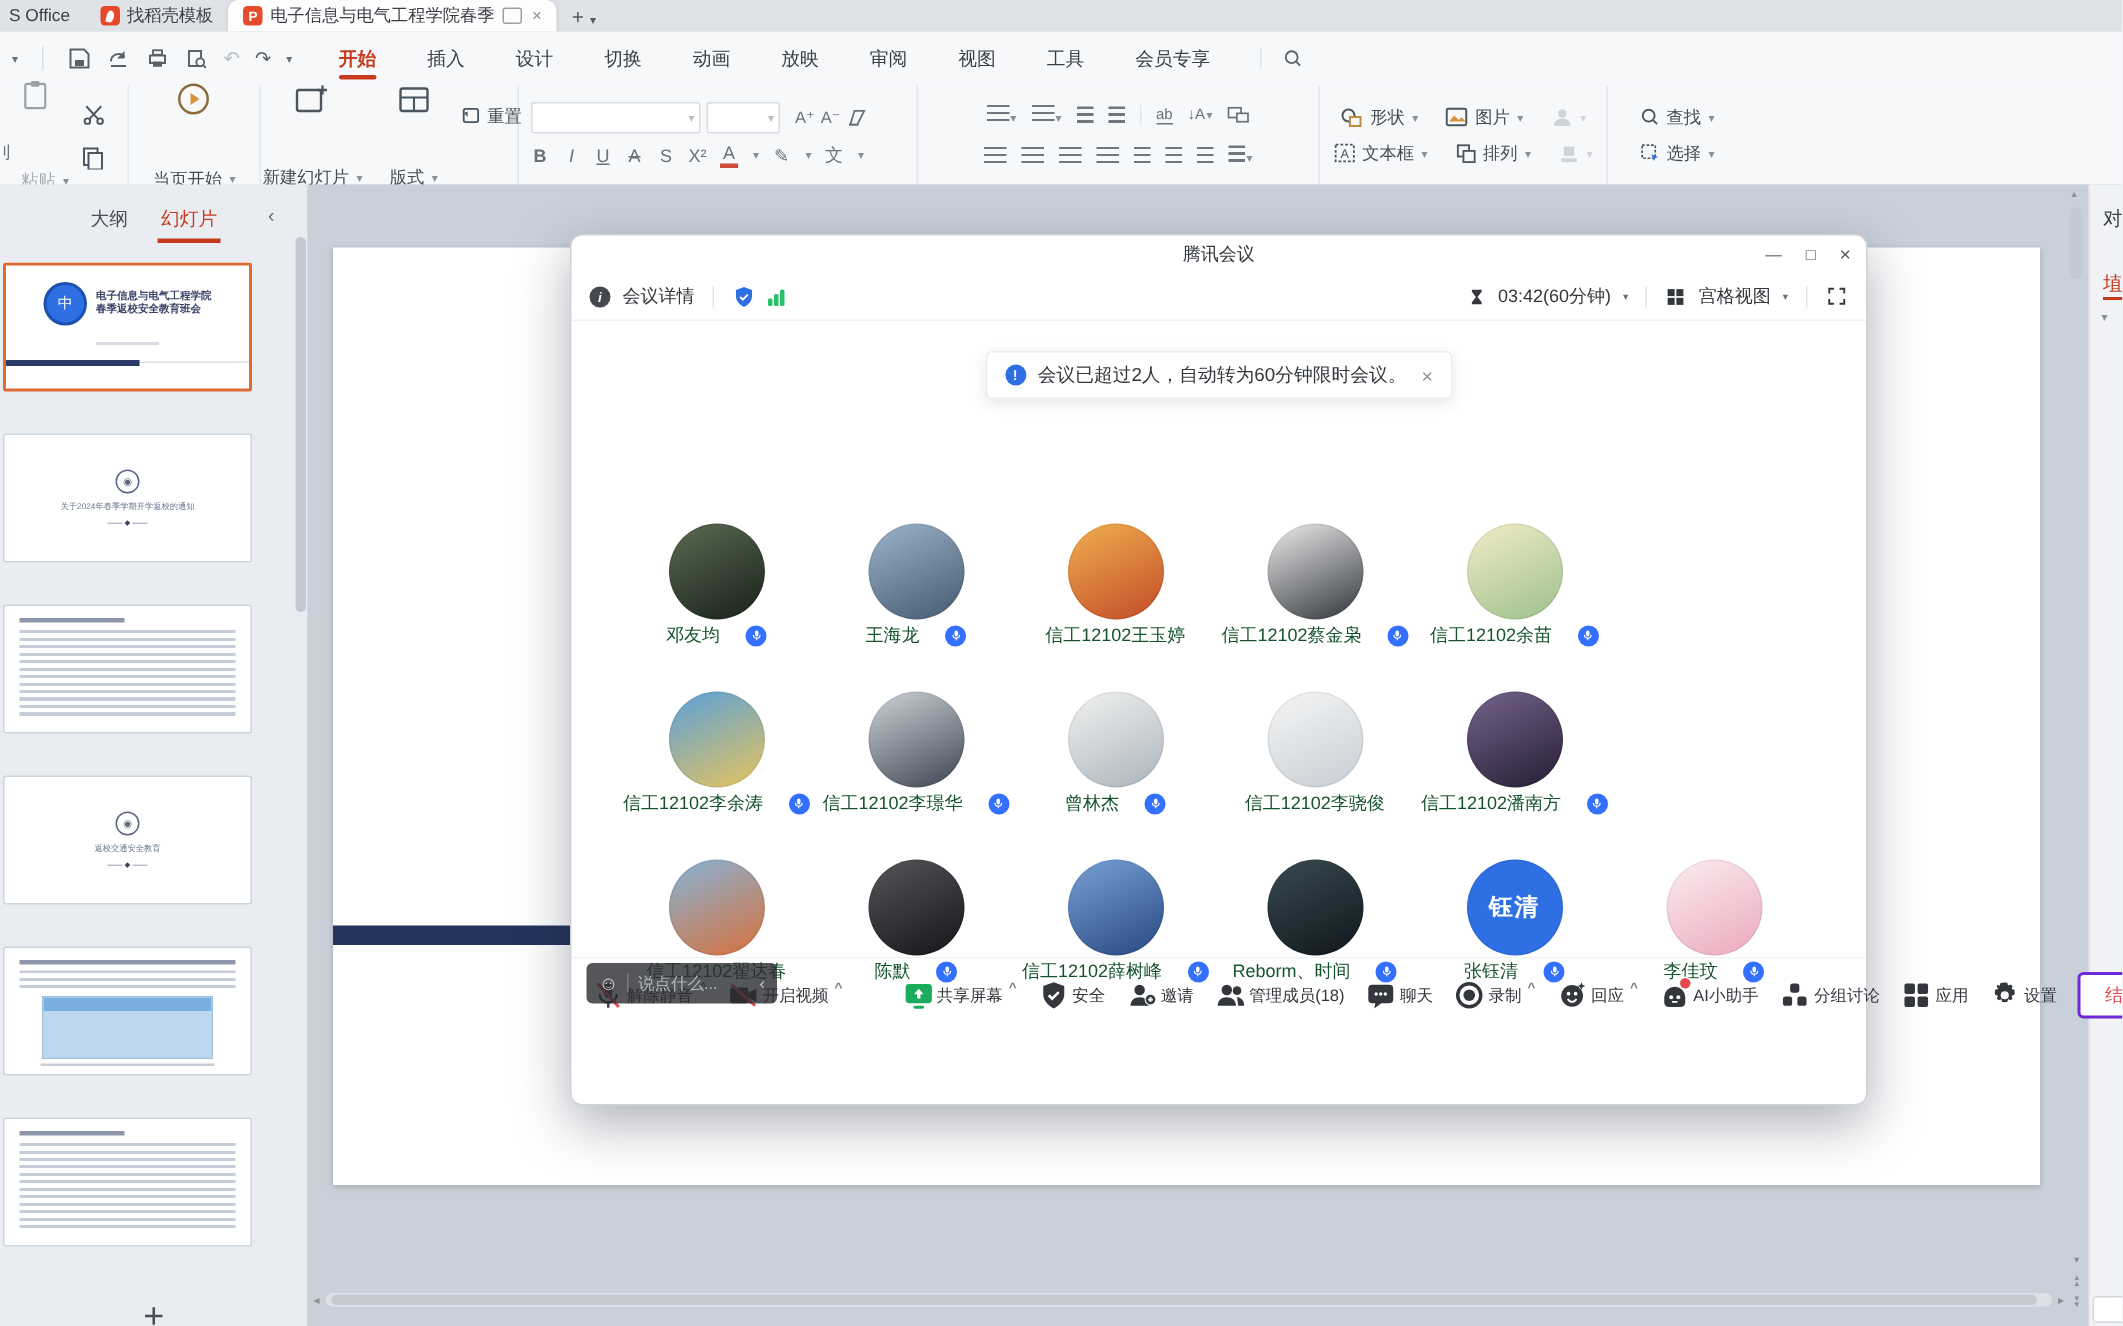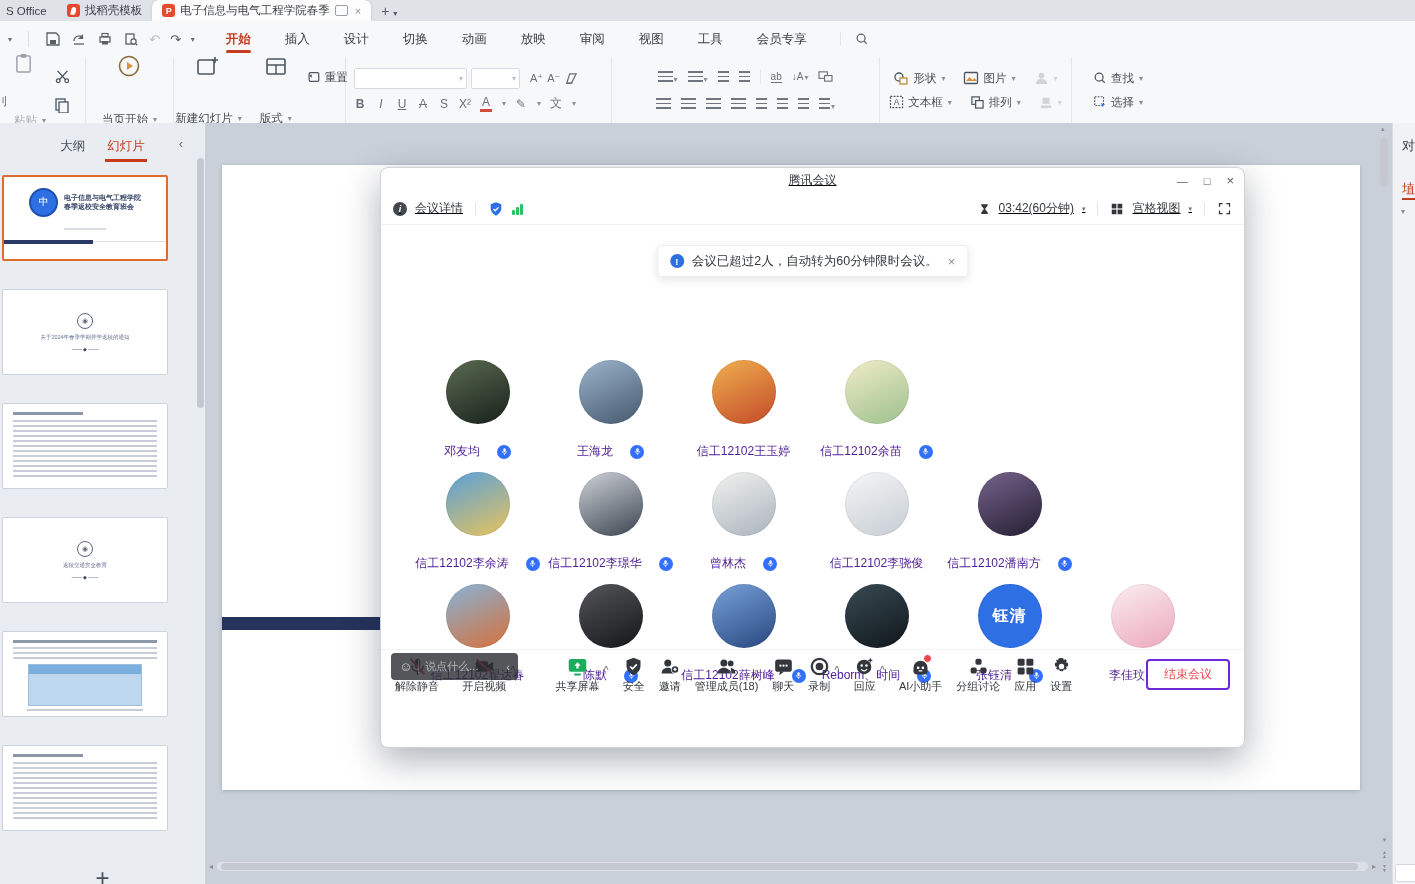--- a/index.html
+++ b/index.html
@@ -95,21 +95,21 @@
   .hs-arrow{font-size:8px;color:#8a8f96;width:12px;text-align:center;}
   .hs-track{flex:1;height:9px;background:#dde1e7;border-radius:5px;position:relative;}
   .hs-thumb{position:absolute;left:4px;right:10px;top:1px;height:7px;background:#c5cad2;border-radius:4px;}
   .edgepane{position:absolute;right:0;top:123px;width:22px;bottom:0;background:#f0f2f5;border-left:1px solid #dadde2;}
   .edge-c1{position:absolute;left:9px;top:14px;font-size:13px;color:#3c4046;}
   .edge-c2{position:absolute;left:9px;top:57px;font-size:13px;color:#c43b1e;border-bottom:2px solid #c43b1e;}
   .edge-ch{position:absolute;left:8px;top:84px;font-size:8px;color:#8a8f96;}
   .edge-box{position:absolute;right:-6px;bottom:2px;width:24px;height:16px;background:#fff;border:1px solid #d4d8de;border-radius:3px;}
 
   
-  .meeting{position:absolute;left:380px;top:167px;width:865px;height:581px;background:#fff;border:1px solid #cfd3d8;border-radius:8px;box-shadow:0 12px 36px rgba(20,30,50,.35);box-sizing:border-box;text-decoration:underline;}
+  .meeting{position:absolute;left:380px;top:156px;width:865px;height:581px;background:#fff;border:1px solid #cfd3d8;border-radius:8px;box-shadow:0 12px 36px rgba(20,30,50,.35);box-sizing:border-box;}
   .mw-titlebar{height:25px;display:flex;align-items:center;justify-content:center;position:relative;}
   .mw-title{font-size:12px;color:#33373c;}
   .mw-ctrls{position:absolute;right:10px;top:0;height:25px;display:flex;align-items:center;gap:16px;color:#55595f;font-size:11px;}
   .mw-infobar{height:31px;display:flex;align-items:center;padding:0 12px;border-bottom:1px solid #f0f1f3;}
   .ib-left{display:flex;align-items:center;gap:8px;}
   .ib-info{width:14px;height:14px;border-radius:50%;background:#45494f;color:#fff;font-size:9px;display:flex;align-items:center;justify-content:center;font-style:italic;font-weight:bold;}
   .ib-label{font-size:12px;color:#33373c;}
   .ib-sep{width:1px;height:14px;background:#e4e6e9;margin:0 4px;}
   .sigbars{display:flex;align-items:flex-end;gap:1.5px;height:12px;}
   .sigbars i{width:2.5px;background:#27c268;border-radius:1px;}
@@ -118,32 +118,32 @@
   .mw-body{position:relative;height:474px;}
   .notice{position:absolute;left:50%;top:20px;transform:translateX(-50%);background:#fff;border:1px solid #ebedef;box-shadow:0 3px 10px rgba(0,0,0,.10);border-radius:4px;height:30px;display:flex;align-items:center;gap:8px;padding:0 12px;white-space:nowrap;}
   .nt-ico{width:14px;height:14px;border-radius:50%;background:#2f6fe4;color:#fff;font-size:9.5px;font-weight:bold;display:flex;align-items:center;justify-content:center;}
   .nt-text{font-size:12.5px;color:#33373c;}
   .nt-x{font-size:13px;color:#8a8f96;margin-left:2px;}
   .pgrid{position:absolute;left:30px;top:135px;width:800px;}
   .prow{display:flex;}
   .cell{width:133px;height:112px;display:flex;flex-direction:column;align-items:center;}
   .avatar{width:64px;height:64px;border-radius:50%;flex:0 0 64px;box-shadow:inset 0 0 0 1px rgba(0,0,0,.06);}
   .avatar.txt{display:flex;align-items:center;justify-content:center;color:#fff;font-size:16px;font-weight:bold;letter-spacing:1px;}
-  .pname{margin-top:19px;display:flex;align-items:center;gap:17px;font-size:12px;color:#4c1d95;white-space:nowrap;}
+  .pname{margin-top:2px;display:flex;align-items:center;gap:17px;font-size:12px;color:#14532d;white-space:nowrap;}
   .mbadge{width:14px;height:14px;border-radius:50%;background:#3370ff;display:flex;align-items:center;justify-content:center;}
   .mbadge svg{width:9px;height:9px;}
   .chatov{position:absolute;left:10px;top:428px;width:127px;height:27px;background:rgba(42,44,48,.8);border-radius:4px;display:flex;align-items:center;gap:6px;padding:0 8px;box-sizing:border-box;z-index:5;}
   .co-smile{color:#d2d4d8;font-size:13px;line-height:1;}
   .co-sep{width:1px;height:13px;background:rgba(255,255,255,.22);}
   .co-ph{flex:1;font-size:11px;color:#b3b6ba;}
   .co-ch{color:#c6c9cd;font-size:11px;}
   .mw-toolbar{position:absolute;left:0;right:0;bottom:0;height:50px;border-top:1px solid #f2f3f5;display:flex;align-items:center;padding:0 14px;box-sizing:border-box;}
   .mt-wrap{display:flex;align-items:center;margin-right:14px;}
   .mt-wrap.sharegap{margin-left:26px;}
-  .mt-col{display:flex;flex-direction:column;align-items:center;gap:2px;text-align:center;}
+  .mt-col{display:flex;flex-direction:row;align-items:center;gap:2px;text-align:center;}
   .mt-ico{width:21px;height:21px;position:relative;}
   .mt-ico svg{width:21px;height:21px;}
   .mt-label{font-size:11px;color:#33373c;white-space:nowrap;}
   .mt-chev{font-size:9px;color:#7b8087;margin:0 0 12px 4px;font-weight:bold;}
   .reddot{position:absolute;right:-1px;top:-2px;width:7px;height:7px;border-radius:50%;background:#e5484d;border:1.5px solid #fff;}
   .endbtn{margin-left:auto;border:2px solid #6d28d9;color:#e5484d;font-size:12px;border-radius:4px;padding:5px 16px;background:#fff;white-space:nowrap;}
 </style>
 </head>
 <body>
 
@@ -592,20 +592,33 @@
                 </span>
               </div>
             </div>
             <div class="cell">
               <div class="avatar" style="background: linear-gradient(155deg, rgb(240, 176, 80), rgb(194, 74, 40));"></div>
               <div class="pname">
                 <span>信工12102王玉婷</span>
               </div>
             </div>
             <div class="cell">
+              <div class="avatar" style="background: linear-gradient(155deg, rgb(237, 237, 237), rgb(48, 52, 58));"></div>
+              <div class="pname">
+                <span>信工12102蔡金枭</span>
+                <span class="mbadge">
+                  <svg viewBox="0 0 24 24">
+                    <rect x="9" y="3.5" width="6" height="10.5" rx="3" fill="#fff"></rect>
+                    <path d="M6 11c0 3.5 2.6 6 6 6s6-2.5 6-6" stroke="#fff" stroke-width="2" fill="none"></path>
+                    <line x1="12" y1="17" x2="12" y2="21" stroke="#fff" stroke-width="2"></line>
+                  </svg>
+                </span>
+              </div>
+            </div>
+            <div class="cell">
               <div class="avatar" style="background: linear-gradient(155deg, rgb(242, 236, 200), rgb(156, 192, 140));"></div>
               <div class="pname">
                 <span>信工12102余苗</span>
                 <span class="mbadge">
                   <svg viewBox="0 0 24 24">
                     <rect x="9" y="3.5" width="6" height="10.5" rx="3" fill="#fff"></rect>
                     <path d="M6 11c0 3.5 2.6 6 6 6s6-2.5 6-6" stroke="#fff" stroke-width="2" fill="none"></path>
                     <line x1="12" y1="17" x2="12" y2="21" stroke="#fff" stroke-width="2"></line>
                   </svg>
                 </span>

